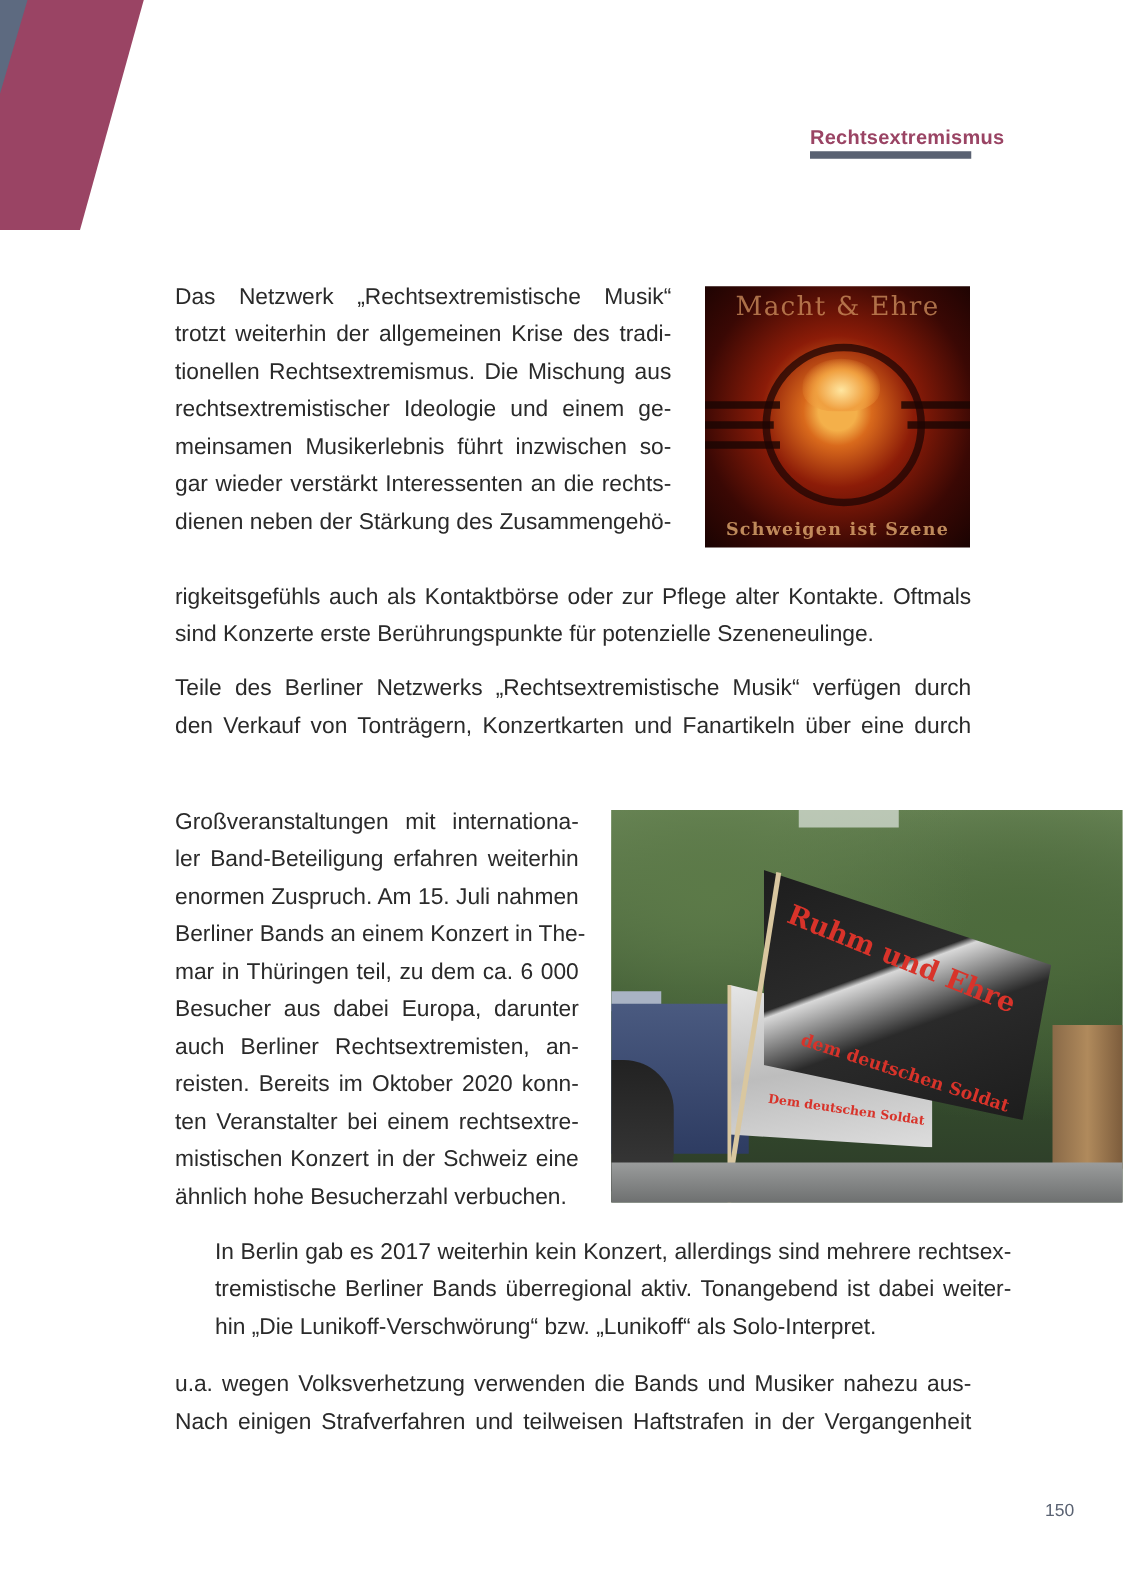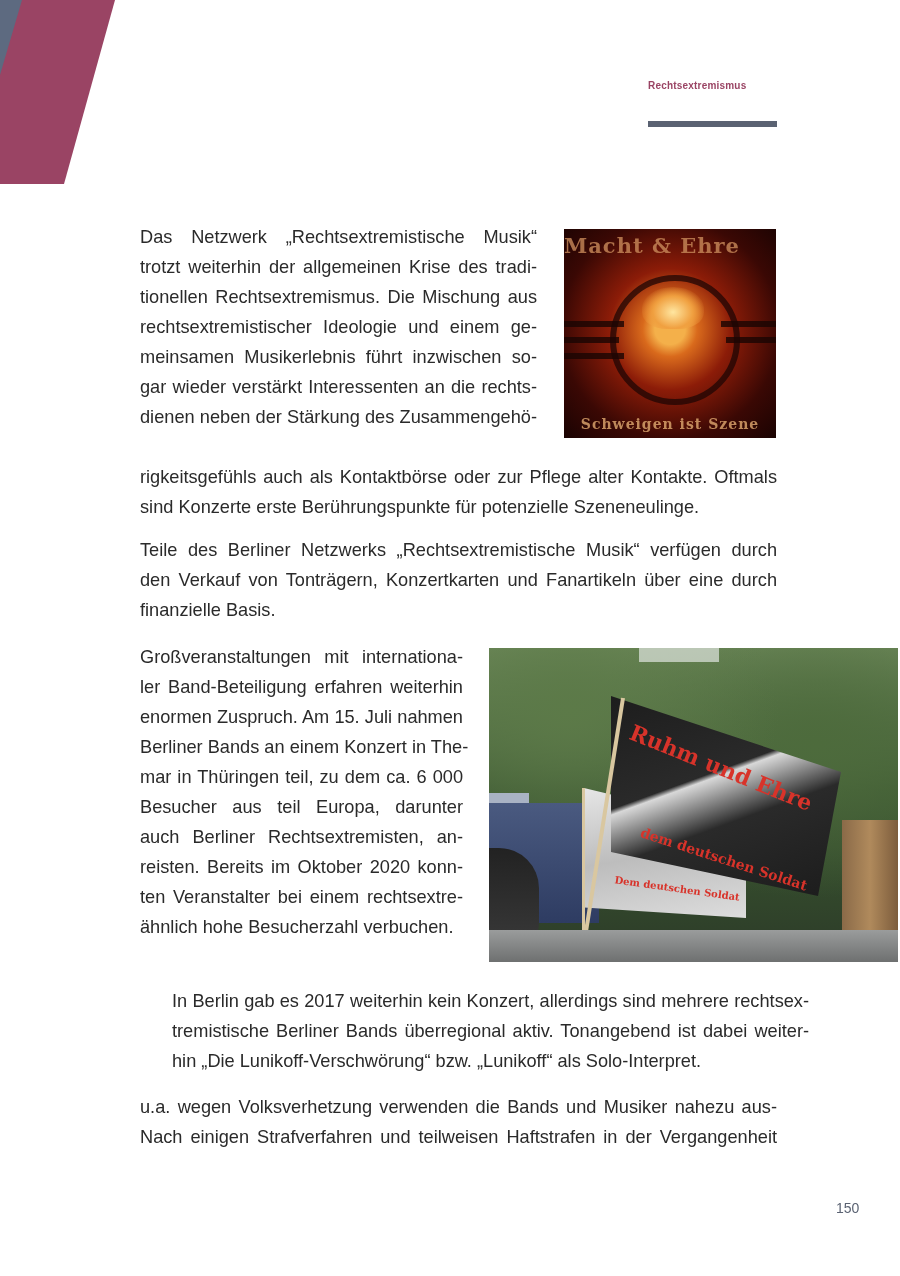--- a/index.html
+++ b/index.html
@@ -4,22 +4,22 @@
 <style>
   html, body { margin: 0; padding: 0; }
   body {
     width: 900px; height: 1276px; position: relative; overflow: hidden;
     background: #ffffff;
     font-family: "Liberation Sans", "DejaVu Sans", sans-serif;
     color: #2a2a2a;
   }
   .deco { position: absolute; left: 0; top: 0; width: 120px; height: 185px; }
   .header-section {
-    position: absolute; left: 648px; top: 80px; width: 129px;
-    font-size: 10px; font-weight: bold; color: #9a4464; letter-spacing: 0.2px;
+    position: absolute; left: 648px; top: 102px; width: 129px;
+    font-size: 16px; font-weight: bold; color: #9a4464; letter-spacing: 0.2px;
   }
   .header-rule {
     position: absolute; left: 648px; top: 121px; width: 129px; height: 6px;
     background: #5a6272;
   }
   .p {
     position: absolute; margin: 0;
     font-size: 18.2px; line-height: 30px; color: #2a2a2a;
     text-align: justify;
   }
@@ -31,22 +31,22 @@
     overflow: hidden;
     background:
       radial-gradient(circle at 50% 48%, #f4b04a 0 10%, #d96a1c 18%, #8c1c08 40%, #3a0804 72%, #1a0302 100%);
   }
   .album .ring {
     position: absolute; left: 46px; top: 46px; width: 118px; height: 118px;
     border-radius: 50%; border: 6px solid rgba(30,6,4,0.75);
   }
   .album .bar { position: absolute; height: 6px; background: rgba(25,5,3,0.8); }
   .album .title-top {
-    position: absolute; left: 0; right: 0; top: 4px; text-align: left;
-    font-family: "DejaVu Serif", serif; font-weight: bold; font-size: 21px;
+    position: absolute; left: 0; right: 0; top: 4px; text-align: center;
+    font-family: "DejaVu Serif", serif; font-weight: normal; font-size: 21px;
     color: #c98a5a; opacity: 0.8; letter-spacing: 1px;
   }
   .album .title-bottom {
     position: absolute; left: 0; right: 0; bottom: 6px; text-align: center;
     font-family: "DejaVu Serif", serif; font-weight: bold; font-size: 14px;
     color: #d7a06a; opacity: 0.85; letter-spacing: 1px;
   }
   .album .face {
     position: absolute; left: 78px; top: 58px; width: 62px; height: 42px;
     background: radial-gradient(ellipse at 50% 60%, #ffe6a0 0, #f0a040 45%, rgba(160,60,10,0) 75%);
@@ -133,33 +133,33 @@
   <div class="bar" style="right:0; top:108px; width:50px;"></div>
   <div class="ring"></div>
   <div class="face"></div>
   <div class="title-top">Macht &amp; Ehre</div>
   <div class="title-bottom">Schweigen ist Szene</div>
 </div>
 
 <div class="p" style="left:140px; top:535px; width:637px;">
   <span class="l">Teile des Berliner Netzwerks „Rechtsextremistische Musik“ verfügen durch</span>
   <span class="l">den Verkauf von Tonträgern, Konzertkarten und Fanartikeln über eine durch</span>
-  <span class="l last">finanzielle Basis.</span>
 </div>
 
 <div class="p" style="left:140px; top:642px; width:323px;">
   <span class="l">Großveranstaltungen mit internationa-</span>
   <span class="l">ler Band-Beteiligung erfahren weiterhin</span>
   <span class="l">enormen Zuspruch. Am 15. Juli nahmen</span>
   <span class="l">Berliner Bands an einem Konzert in The-</span>
   <span class="l">mar in Thüringen teil, zu dem ca. 6 000</span>
-  <span class="l">Besucher aus teil Europa, darunter</span>
+  <span class="l">Besucher aus dabei Europa, darunter</span>
   <span class="l">auch Berliner Rechtsextremisten, an-</span>
   <span class="l">reisten. Bereits im Oktober 2020 konn-</span>
   <span class="l">ten Veranstalter bei einem rechtsextre-</span>
+  <span class="l">mistischen Konzert in der Schweiz eine</span>
   <span class="l last">ähnlich hohe Besucherzahl verbuchen.</span>
 </div>
 
 <div class="photo">
   <div class="sky"></div>
   <div class="truck-top"></div>
   <div class="truck"></div>
   <div class="crate"></div>
   <div class="flag-back">
     <span class="t3">Dem deutschen Soldat</span>

